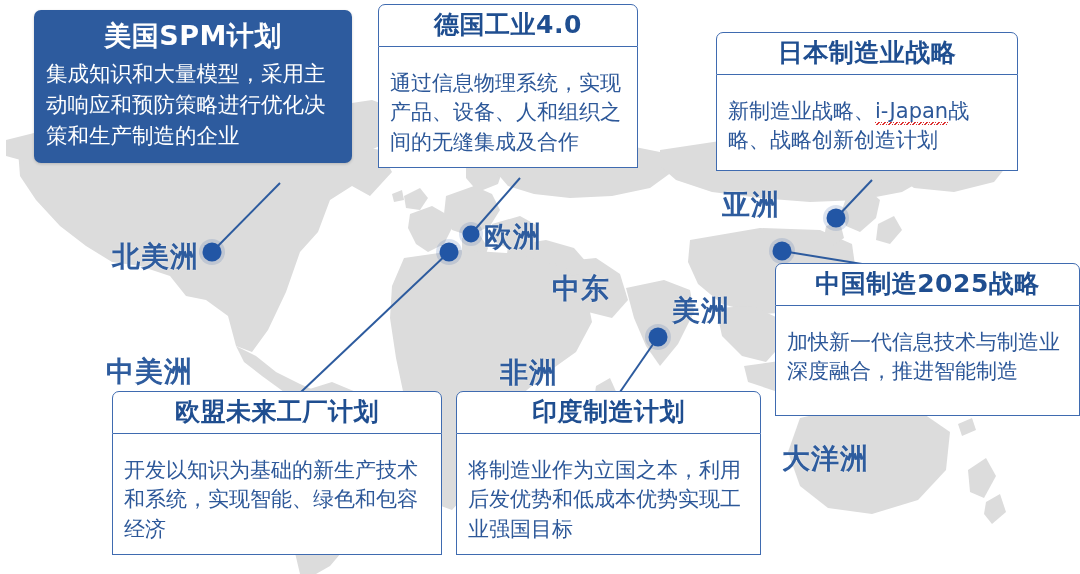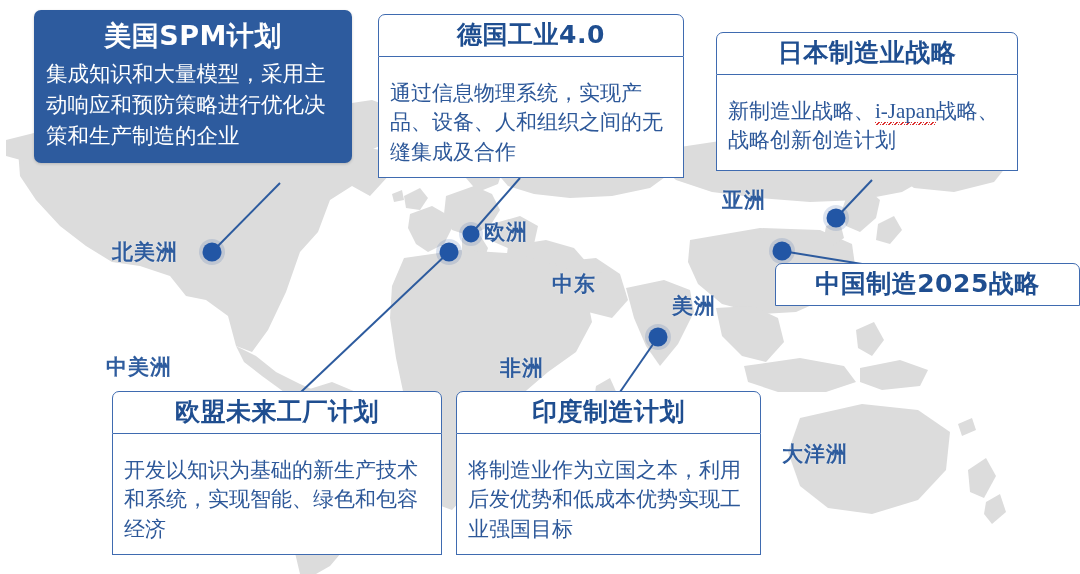--- a/index.html
+++ b/index.html
@@ -17,21 +17,21 @@
   }
   
   #map-layer{
     position:absolute;left:0;top:0;width:1080px;height:574px;
   }
   #map-layer svg{display:block;width:1080px;height:574px;}
   
   .region-label{
     position:absolute;
     color:#2e5c9e;
-    font-size:21px;
+    font-size:28px;
     font-weight:600;
     letter-spacing:1px;
     white-space:nowrap;
     text-shadow:0 0 2px rgba(255,255,255,.65);
   }
   
   #link-layer{position:absolute;left:0;top:0;width:1080px;height:574px;}
   #link-layer svg{display:block;width:1080px;height:574px;}
   
   .card{
@@ -72,37 +72,36 @@
   .card.filled .card-title{
     border:none;border-radius:0;background:transparent;
     color:#ffffff;font-size:27px;padding:4px 0 6px;
   }
   .card.filled .card-body{
     border:none;background:transparent;color:#ffffff;
     font-size:21.5px;line-height:1.45;padding:0 4px;
   }
   
   #card-usa     {left:34px;  top:10px;  width:318px;}
-  #card-germany {left:378px; top:14px;  width:306px;}
+  #card-germany {left:378px; top:4px;  width:260px;}
   #card-japan   {left:716px; top:16px;  width:302px;margin-top:16px;}
   #card-china   {left:775px; top:263px; width:305px;}
   #card-eu      {left:112px; top:391px; width:330px;}
   #card-india   {left:456px; top:391px; width:305px;}
   #card-japan .card-body{min-height:96px;}
   #card-china .card-body{min-height:110px;}
   
   .squiggle{
     position:relative;
     background-image:
       repeating-linear-gradient(135deg,#d33 0 1.4px,transparent 1.4px 2.8px);
     background-size:6px 3px;
     background-repeat:repeat-x;
     background-position:0 100%;
     padding-bottom:2px;
-    font-family:Liberation Serif, serif;
   }
 </style>
 </head>
 <body>
 
 <div id="stage">
 
   <div id="map-layer">
     <svg viewBox="0 0 1080 574" xmlns="http://www.w3.org/2000/svg">
       <g fill="#dcdcdc" stroke="none">
@@ -224,20 +223,21 @@
     <div class="card-body">通过信息物理系统，实现产品、设备、人和组织之间的无缝集成及合作</div>
   </div>
 
   <div class="card" id="card-japan">
     <div class="card-title">日本制造业战略</div>
     <div class="card-body"><span>新制造业战略、</span><span class="squiggle">i-Japan</span><span>战略、战略创新创造计划</span></div>
   </div>
 
   <div class="card" id="card-china">
     <div class="card-title">中国制造2025战略</div>
+    <div class="card-body">加快新一代信息技术与制造业深度融合，推进智能制造</div>
   </div>
 
   <div class="card" id="card-eu">
     <div class="card-title">欧盟未来工厂计划</div>
     <div class="card-body">开发以知识为基础的新生产技术和系统，实现智能、绿色和包容经济</div>
   </div>
 
   <div class="card" id="card-india">
     <div class="card-title">印度制造计划</div>
     <div class="card-body">将制造业作为立国之本，利用后发优势和低成本优势实现工业强国目标</div>

